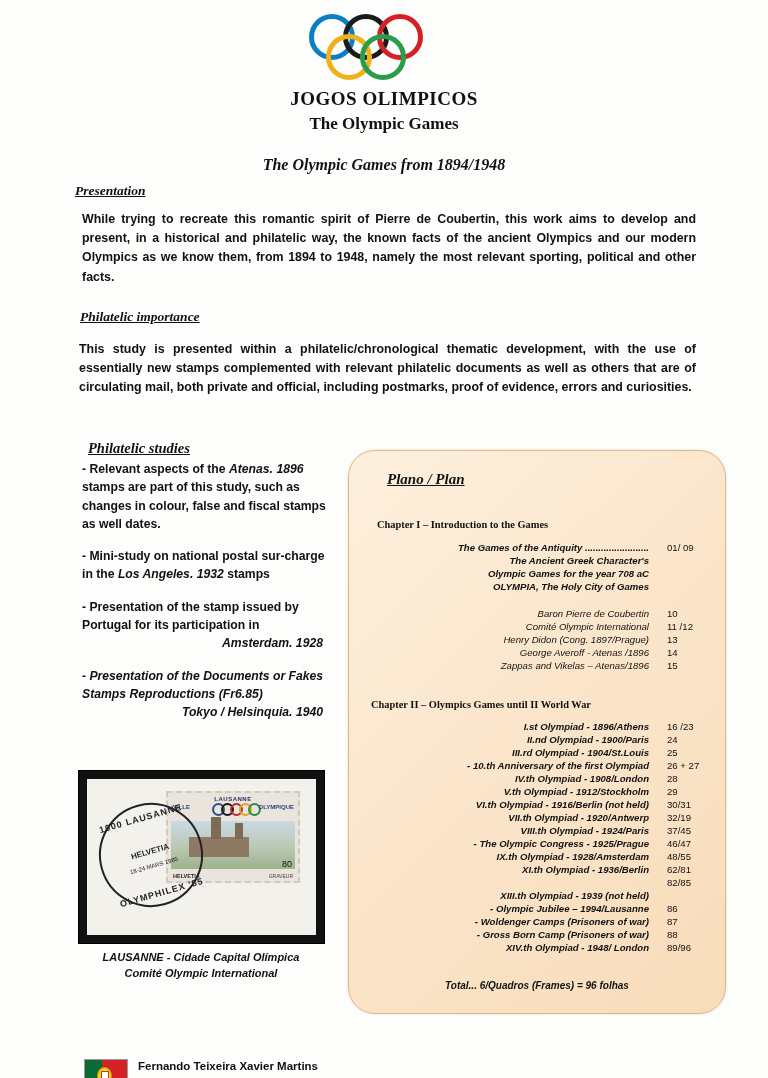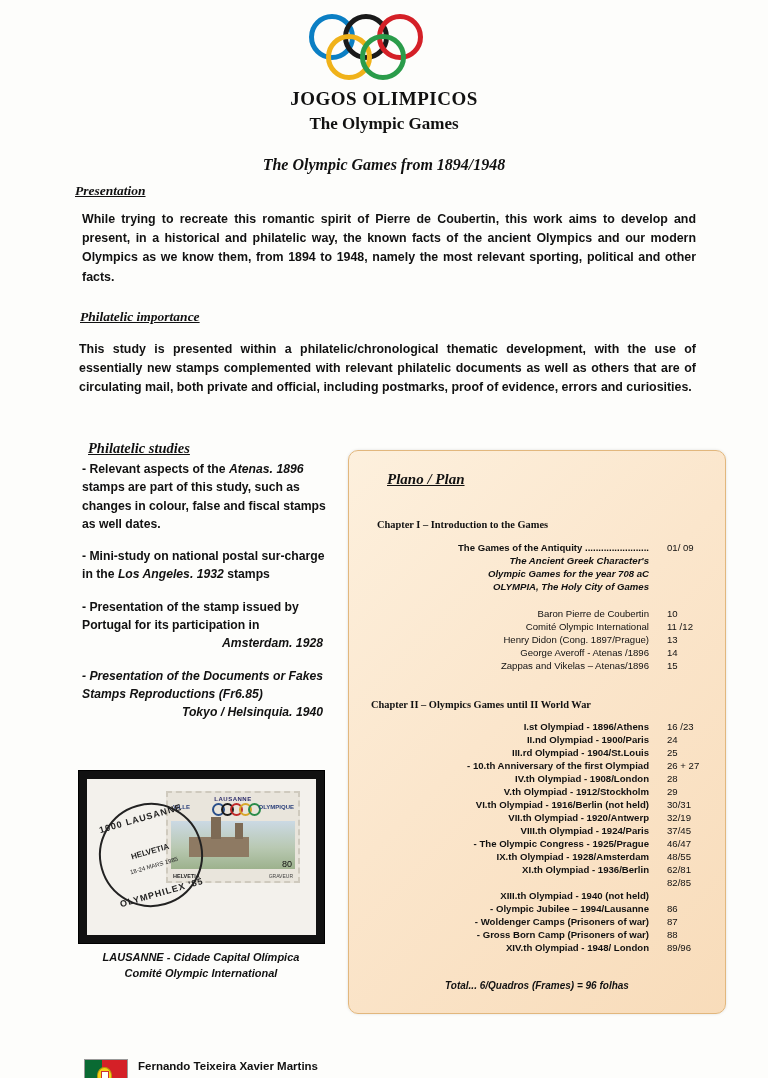--- a/index.html
+++ b/index.html
@@ -134,21 +134,21 @@
 
   
   .plan-panel {
     position: absolute;
     left: 348px;
     top: 450px;
     width: 376px;
     height: 562px;
     background: linear-gradient(135deg,#fdf0dd 0%, #fbe6cc 45%, #f8dcba 100%);
     border: 1.5px solid #e2b77d;
-    border-radius: 10px;
+    border-radius: 27px;
     box-shadow: 0 0 3px rgba(0,0,0,0.12);
   }
   .plan-title {
     position: absolute;
     left: 38px;
     top: 20px;
     font-family: "Liberation Serif", serif;
     font-style: italic;
     font-weight: bold;
     font-size: 15px;
@@ -175,20 +175,21 @@
     font-size: 9.6px;
     color: #111;
   }
   .plan-row .label {
     position: absolute;
     left: 0;
     width: 300px;
     text-align: right;
     padding-right: 6px;
     white-space: nowrap;
+    font-style: italic;
   }
   .plan-row .pages {
     position: absolute;
     left: 318px;
     width: 48px;
     text-align: left;
     white-space: nowrap;
   }
   .plan-row.b .label { font-weight: bold; }
   .plan-row.i .label { font-style: italic; font-weight: bold; }
@@ -566,21 +567,21 @@
         <span class="pages">48/55</span>
       </div>
       <div class="plan-row b">
         <span class="label">XI.th  Olympiad  - 1936/Berlin</span>
         <span class="pages">62/81</span>
       </div>
       <div class="plan-row b">
         <span class="pages">82/85</span>
       </div>
       <div class="plan-row b">
-        <span class="label">XIII.th  Olympiad  - 1940 (not held)</span>
+        <span class="label">XIII.th  Olympiad  - 1939 (not held)</span>
         <span class="pages"></span>
       </div>
       <div class="plan-row b">
         <span class="label">- Olympic Jubilee – 1994/Lausanne</span>
         <span class="pages">86</span>
       </div>
       <div class="plan-row b">
         <span class="label">- Woldenger Camps (Prisoners of war)</span>
         <span class="pages">87</span>
       </div>

